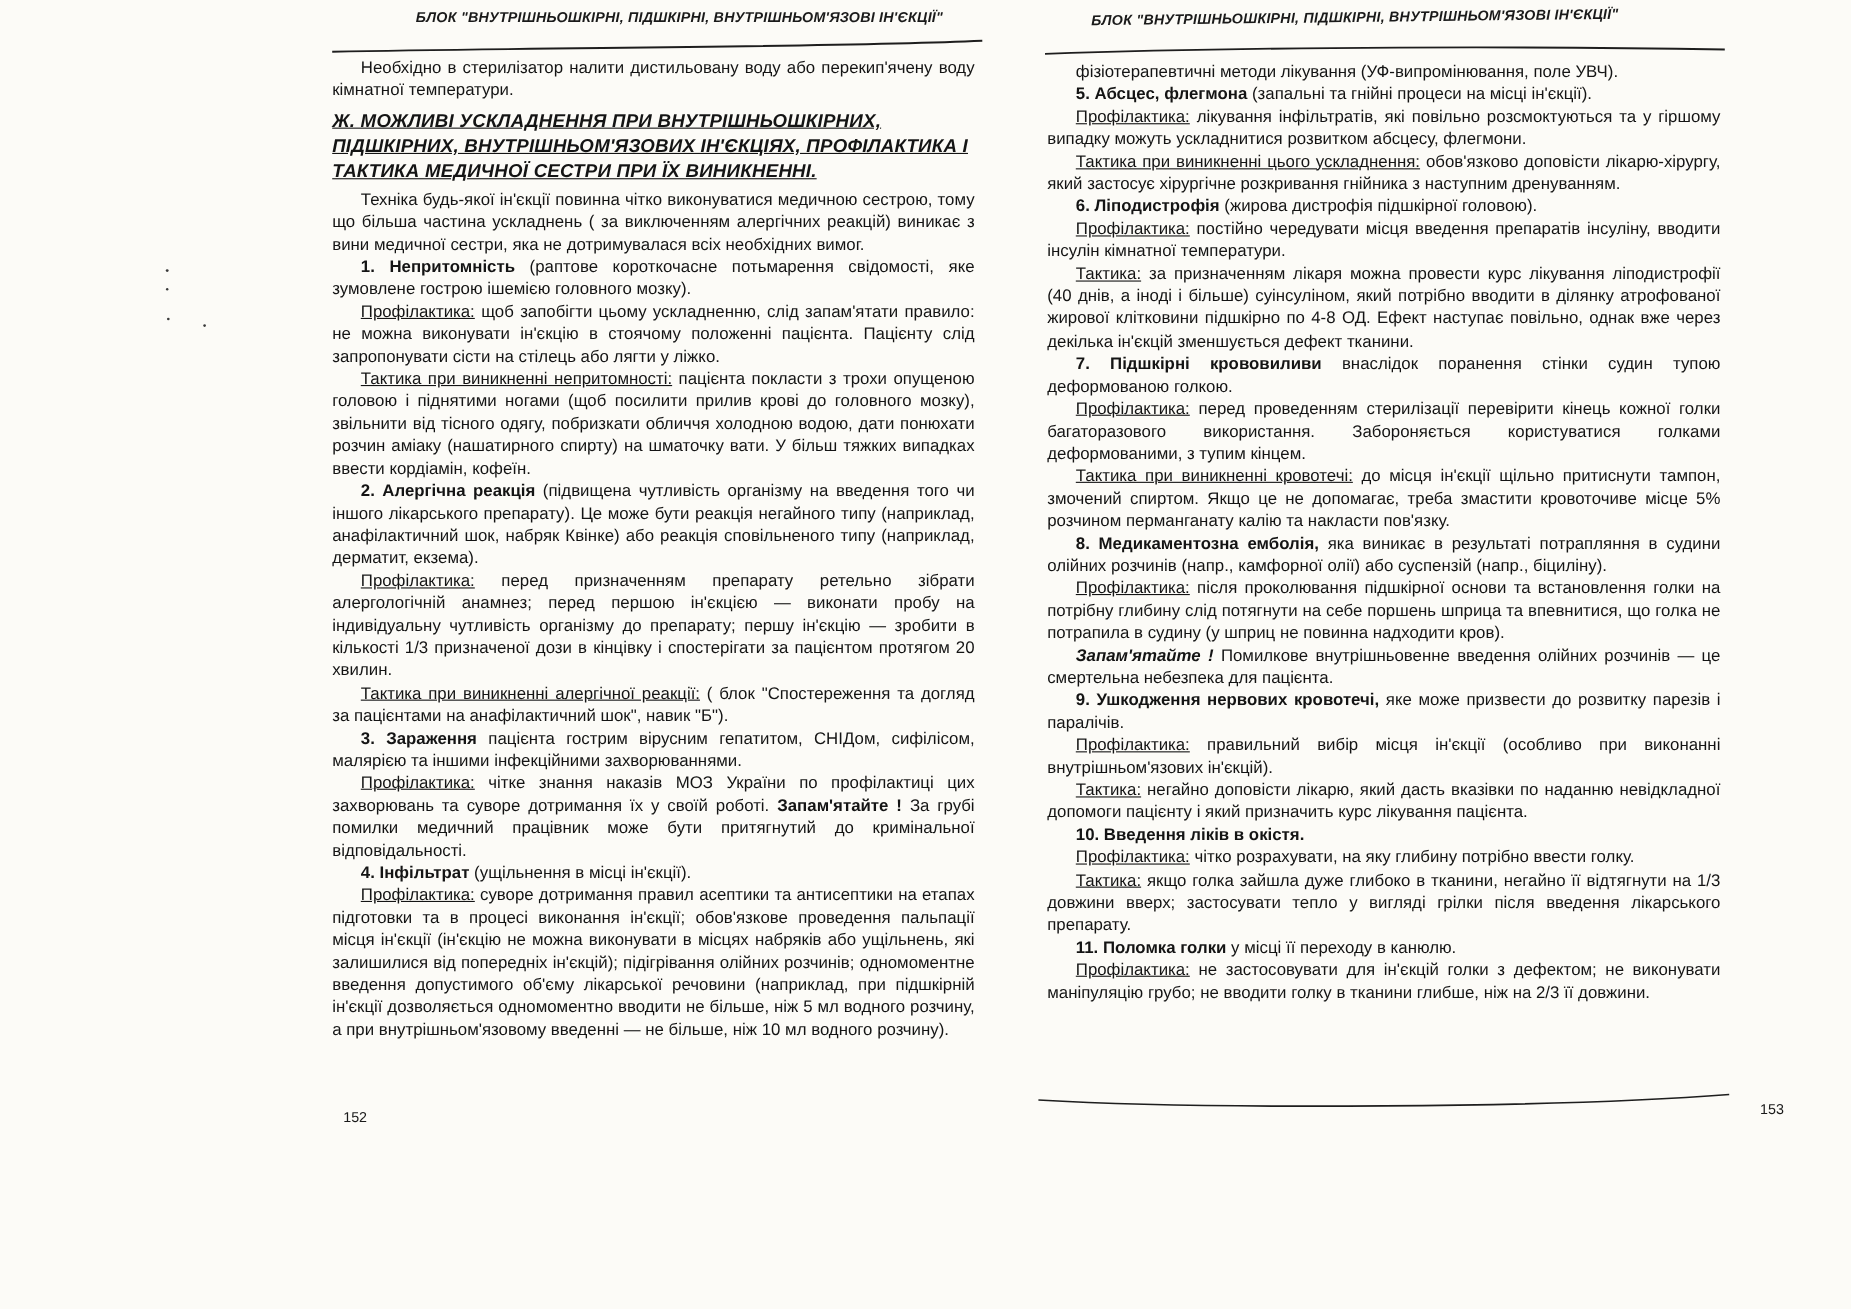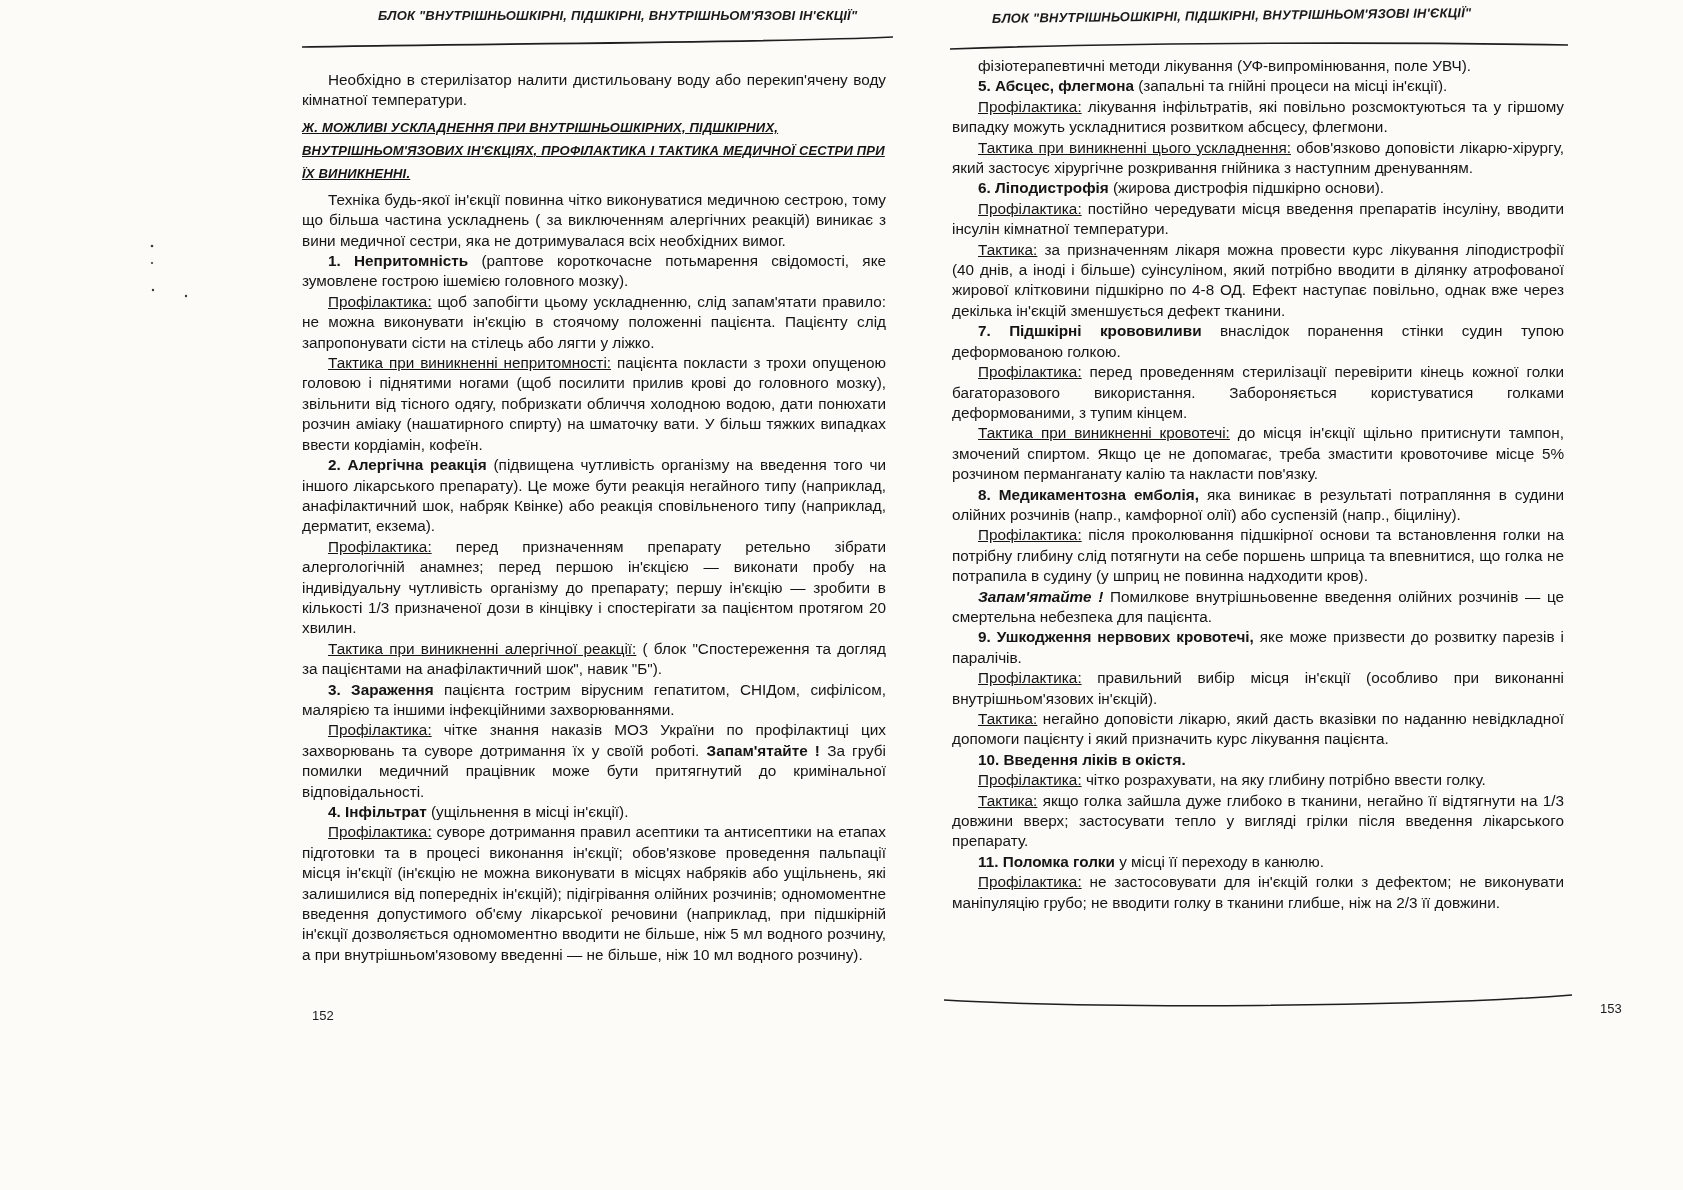--- a/index.html
+++ b/index.html
@@ -29,30 +29,30 @@
   }
   .running-head.rh-left  { left: 378px; }
   .running-head.rh-right { left: 992px; transform: rotate(-0.7deg); }
 
   .page-body {
     position: absolute;
     text-align: justify;
     font-size: 15.3px;
     line-height: 20.4px;
   }
-  .page-body.pb-left  { left: 302px; top: 70px; width: 584px; }
+  .page-body.pb-left  { left: 302px; top: 52px; width: 584px; }
   .page-body.pb-right { left: 952px; top: 56px; width: 612px; }
 
   .para { margin: 0; }
   .para.indent { text-indent: 26px; }
   .para.heading {
     font-weight: bold;
     font-style: italic;
     text-decoration: underline;
-    font-size: 13px;
+    font-size: 17px;
     line-height: 23px;
     text-indent: 0;
     margin: 5px 0 5px 0;
     text-align: left;
     letter-spacing: 0.2px;
   }
   .num, .term, .strong { font-weight: bold; }
   .label { text-decoration: underline; }
   .para.remember .label {
     font-weight: bold;
@@ -107,21 +107,21 @@
       <p class="para indent"><span class="label">Профілактика:</span> <span class="txt">чітке знання наказів МОЗ України по профілактиці цих захворювань та суворе дотримання їх у своїй роботі.</span> <span class="strong">Запам'ятайте !</span> <span class="txt">За грубі помилки медичний працівник може бути притягнутий до кримінальної відповідальності.</span> </p>
       <p class="para indent item"><span class="num">4.</span> <span class="term">Інфільтрат</span> <span class="txt">(ущільнення в місці ін'єкції).</span> </p>
       <p class="para indent"><span class="label">Профілактика:</span> <span class="txt">суворе дотримання правил асептики та антисептики на етапах підготовки та в процесі виконання ін'єкції; обов'язкове проведення пальпації місця ін'єкції (ін'єкцію не можна виконувати в місцях набряків або ущільнень, які залишилися від попередніх ін'єкцій); підігрівання олійних розчинів; одномоментне введення допустимого об'єму лікарської речовини (наприклад, при підшкірній ін'єкції дозволяється одномоментно вводити не більше, ніж 5 мл водного розчину, а при внутрішньом'язовому введенні — не більше, ніж 10 мл водного розчину).</span> </p>
     </div>
 
   <div class="page-body pb-right">
       <p class="para indent"><span class="txt">фізіотерапевтичні методи лікування (УФ-випромінювання, поле УВЧ).</span> </p>
       <p class="para indent item"><span class="num">5.</span> <span class="term">Абсцес, флегмона</span> <span class="txt">(запальні та гнійні процеси на місці ін'єкції).</span> </p>
       <p class="para indent"><span class="label">Профілактика:</span> <span class="txt">лікування інфільтратів, які повільно розсмоктуються та у гіршому випадку можуть ускладнитися розвитком абсцесу, флегмони.</span> </p>
       <p class="para indent"><span class="label">Тактика при виникненні цього ускладнення:</span> <span class="txt">обов'язково доповісти лікарю-хірургу, який застосує хірургічне розкривання гнійника з наступним дренуванням.</span> </p>
-      <p class="para indent item"><span class="num">6.</span> <span class="term">Ліподистрофія</span> <span class="txt">(жирова дистрофія підшкірно основи).</span> </p>
+      <p class="para indent item"><span class="num">6.</span> <span class="term">Ліподистрофія</span> <span class="txt">(жирова дистрофія підшкірної головою).</span> </p>
       <p class="para indent"><span class="label">Профілактика:</span> <span class="txt">постійно чередувати місця введення препаратів інсуліну, вводити інсулін кімнатної температури.</span> </p>
       <p class="para indent"><span class="label">Тактика:</span> <span class="txt">за призначенням лікаря можна провести курс лікування ліподистрофії (40 днів, а іноді і більше) суінсуліном, який потрібно вводити в ділянку атрофованої жирової клітковини підшкірно по 4-8 ОД. Ефект наступає повільно, однак вже через декілька ін'єкцій зменшується дефект тканини.</span> </p>
       <p class="para indent item"><span class="num">7.</span> <span class="term">Підшкірні крововиливи</span> <span class="txt">внаслідок поранення стінки судин тупою деформованою голкою.</span> </p>
       <p class="para indent"><span class="label">Профілактика:</span> <span class="txt">перед проведенням стерилізації перевірити кінець кожної голки багаторазового використання. Забороняється користуватися голками деформованими, з тупим кінцем.</span> </p>
       <p class="para indent"><span class="label">Тактика при виникненні кровотечі:</span> <span class="txt">до місця ін'єкції щільно притиснути тампон, змочений спиртом. Якщо це не допомагає, треба змастити кровоточиве місце 5% розчином перманганату калію та накласти пов'язку.</span> </p>
       <p class="para indent item"><span class="num">8.</span> <span class="term">Медикаментозна емболія,</span> <span class="txt">яка виникає в результаті потрапляння в судини олійних розчинів (напр., камфорної олії) або суспензій (напр., біциліну).</span> </p>
       <p class="para indent"><span class="label">Профілактика:</span> <span class="txt">після проколювання підшкірної основи та встановлення голки на потрібну глибину слід потягнути на себе поршень шприца та впевнитися, що голка не потрапила в судину (у шприц не повинна надходити кров).</span> </p>
       <p class="para indent remember"><span class="label">Запам'ятайте !</span> <span class="txt">Помилкове внутрішньовенне введення олійних розчинів — це смертельна небезпека для пацієнта.</span> </p>
       <p class="para indent item"><span class="num">9.</span> <span class="term">Ушкодження нервових кровотечі,</span> <span class="txt">яке може призвести до розвитку парезів і паралічів.</span> </p>
       <p class="para indent"><span class="label">Профілактика:</span> <span class="txt">правильний вибір місця ін'єкції (особливо при виконанні внутрішньом'язових ін'єкцій).</span> </p>

